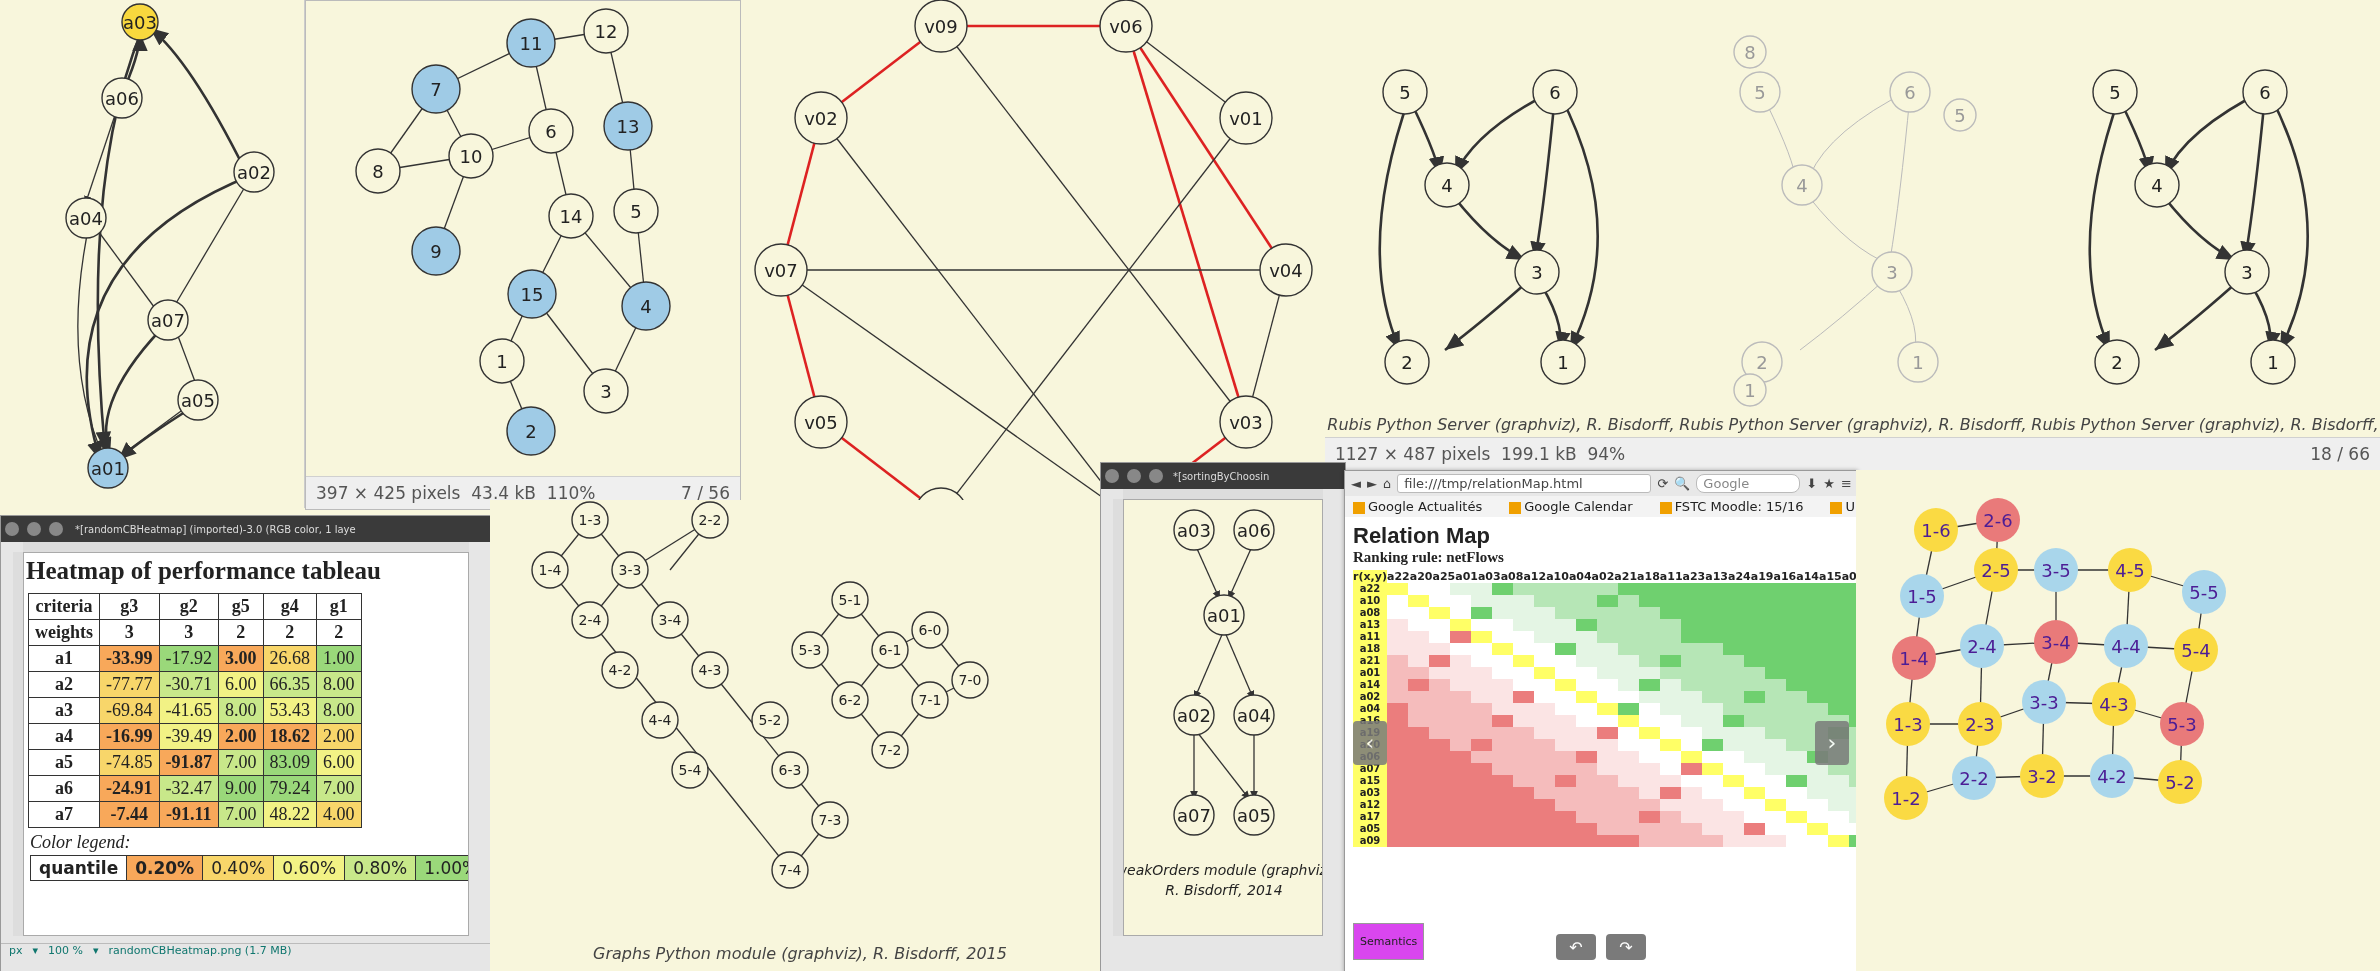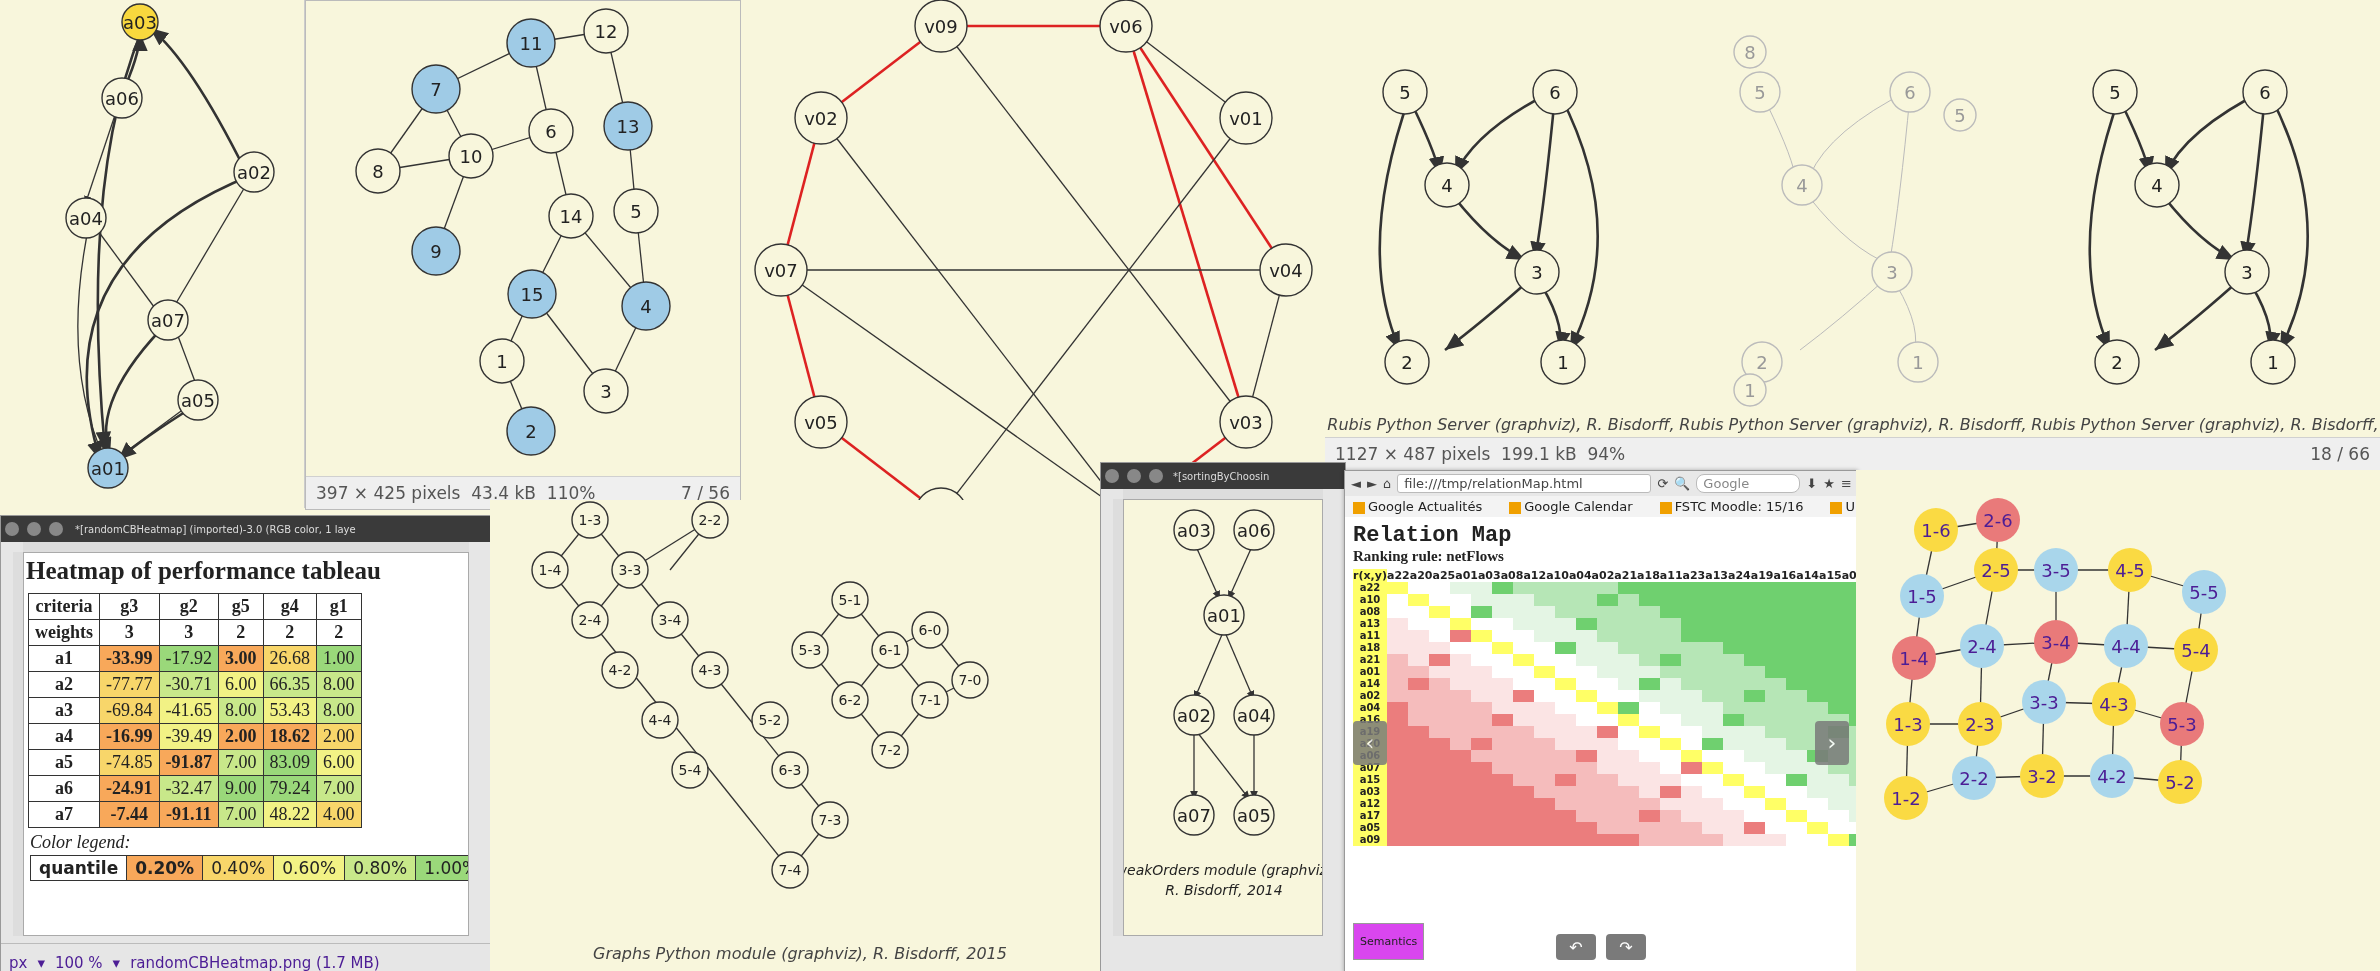--- a/index.html
+++ b/index.html
@@ -7,42 +7,42 @@
   .captionbar{position:absolute;left:0;right:0;background:#efefef;border-top:1px solid #d0d0d0;font-size:17px;color:#555;padding:6px 10px;display:flex;justify-content:space-between;align-items:center;}
   .titlebar{position:absolute;left:0;top:0;right:0;height:26px;background:#3a3a3a;color:#ddd;font-size:10px;display:flex;align-items:center;}
   .tb-btn{width:14px;height:14px;border-radius:7px;background:#888;margin:0 4px;}
   .browser{position:absolute;background:#fff;border:1px solid #999;box-shadow:0 0 4px rgba(0,0,0,.3);}
   .browser .urlbar{display:flex;align-items:center;gap:6px;background:#e8e8e8;padding:3px 6px;font-size:13px;color:#444;}
   .browser .urlfield{flex:0 0 240px;background:#fff;border:1px solid #bbb;padding:1px 6px;border-radius:3px;}
   .browser .search{flex:0 0 90px;background:#fff;border:1px solid #bbb;padding:1px 6px;border-radius:8px;color:#888;}
   .bm{display:flex;gap:27px;background:#f3f3f3;padding:3px 8px;font-size:13px;}
   .bm span{white-space:nowrap;}
   .bm .fav{display:inline-block;width:12px;height:12px;background:#f0a000;margin-right:3px;vertical-align:middle;}
-  .rm-title{font-family:Liberation Mono, monospace;font-weight:bold;font-size:22px;padding:6px 8px 0;}
+  .rm-title{font-family:Liberation Sans, sans-serif;font-weight:bold;font-size:22px;padding:6px 8px 0;}
   .rm-sub{font-family:Georgia,serif;font-weight:bold;font-size:15px;padding:0 8px 4px;}
   .rm-grid{position:relative;margin:0 8px;}
   .rm-head{display:flex;font-size:11px;font-weight:bold;}
   .rm-head span{flex:0 0 21px;text-align:center;}
   .rm-head span:first-child{flex:0 0 34px;background:#ff6;}
   .rm-row{display:flex;height:12px;}
   .rm-row .lab{flex:0 0 34px;font-size:10px;background:#ff6;color:#222;font-weight:bold;text-align:center;}
   .rm-row .c{flex:0 0 21px;height:12px;border:0;}
   .g0{background:#fff;} .g1{background:#fbe4e4;} .g2{background:#f5bcbc;} .g3{background:#eb7d7d;}
   .gp0{background:#fff;} .gp1{background:#e4f5e4;} .gp2{background:#b6e6b6;} .gp3{background:#6fd06f;}
   .gy{background:#ff6;}
   .navbtn{position:absolute;width:34px;height:44px;background:#7a7a7a;border-radius:4px;color:#fff;display:flex;align-items:center;justify-content:center;font-size:22px;opacity:.85;}
   .bigprev{left:8px;top:50%;transform:translateY(-50%);}
   .bignext{right:8px;top:50%;transform:translateY(-50%);}
   .botbtns{position:absolute;left:50%;bottom:8px;transform:translateX(-50%);display:flex;gap:10px;}
   .botbtns .b{width:40px;height:26px;background:#7a7a7a;border-radius:4px;color:#fff;display:flex;align-items:center;justify-content:center;font-size:16px;}
   .gimp{position:absolute;background:#e6e6e6;border:1px solid #999;}
   .gimp .canvas{position:absolute;left:22px;right:22px;top:36px;bottom:36px;background:#fff;border:1px solid #aaa;overflow:hidden;}
   .gimp .ruler-h{position:absolute;left:22px;right:22px;top:26px;height:10px;background:#ddd;}
   .gimp .ruler-v{position:absolute;left:12px;top:36px;bottom:36px;width:10px;background:#ddd;}
-  .gimp .status{position:absolute;left:0;right:0;bottom:0;height:28px;background:#e6e6e6;border-top:1px solid #bbb;display:flex;align-items:flex-end;font-size:15px;color:#4c1d95;gap:10px;padding:0 8px;}
+  .gimp .status{position:absolute;left:0;right:0;bottom:0;height:28px;background:#e6e6e6;border-top:1px solid #bbb;display:flex;align-items:flex-start;font-size:11px;color:#0f766e;gap:10px;padding:0 8px;}
   .heat-title{font-family:Georgia,serif;font-weight:bold;font-size:25px;padding:4px 2px;}
   table.heat{border-collapse:collapse;margin:4px;font-family:Georgia,serif;}
   table.heat th,table.heat td{border:1px solid #333;padding:2px 6px;font-size:18px;text-align:center;}
   table.heat th{background:#fff;}
   .q1{background:#f8a85a;font-weight:bold;} .q2{background:#f8d66a;} .q3{background:#f2f285;} .q4{background:#c8e88a;} .q5{background:#9ad87a;}
   .legend{font-family:Georgia,serif;font-style:italic;font-size:18px;margin:2px 6px;}
   .legendrow{display:flex;border:1px solid #333;width:fit-content;margin:0 6px;font-size:17px;}
   .legendrow span{padding:2px 8px;border-right:1px solid #333;}
   .colnode{position:absolute;width:44px;height:44px;border-radius:22px;display:flex;align-items:center;justify-content:center;font-size:18px;color:#4c1d95;}
   .yellow{background:#fada43;} .red{background:#e97a7a;} .blue{background:#a9d6eb;}

